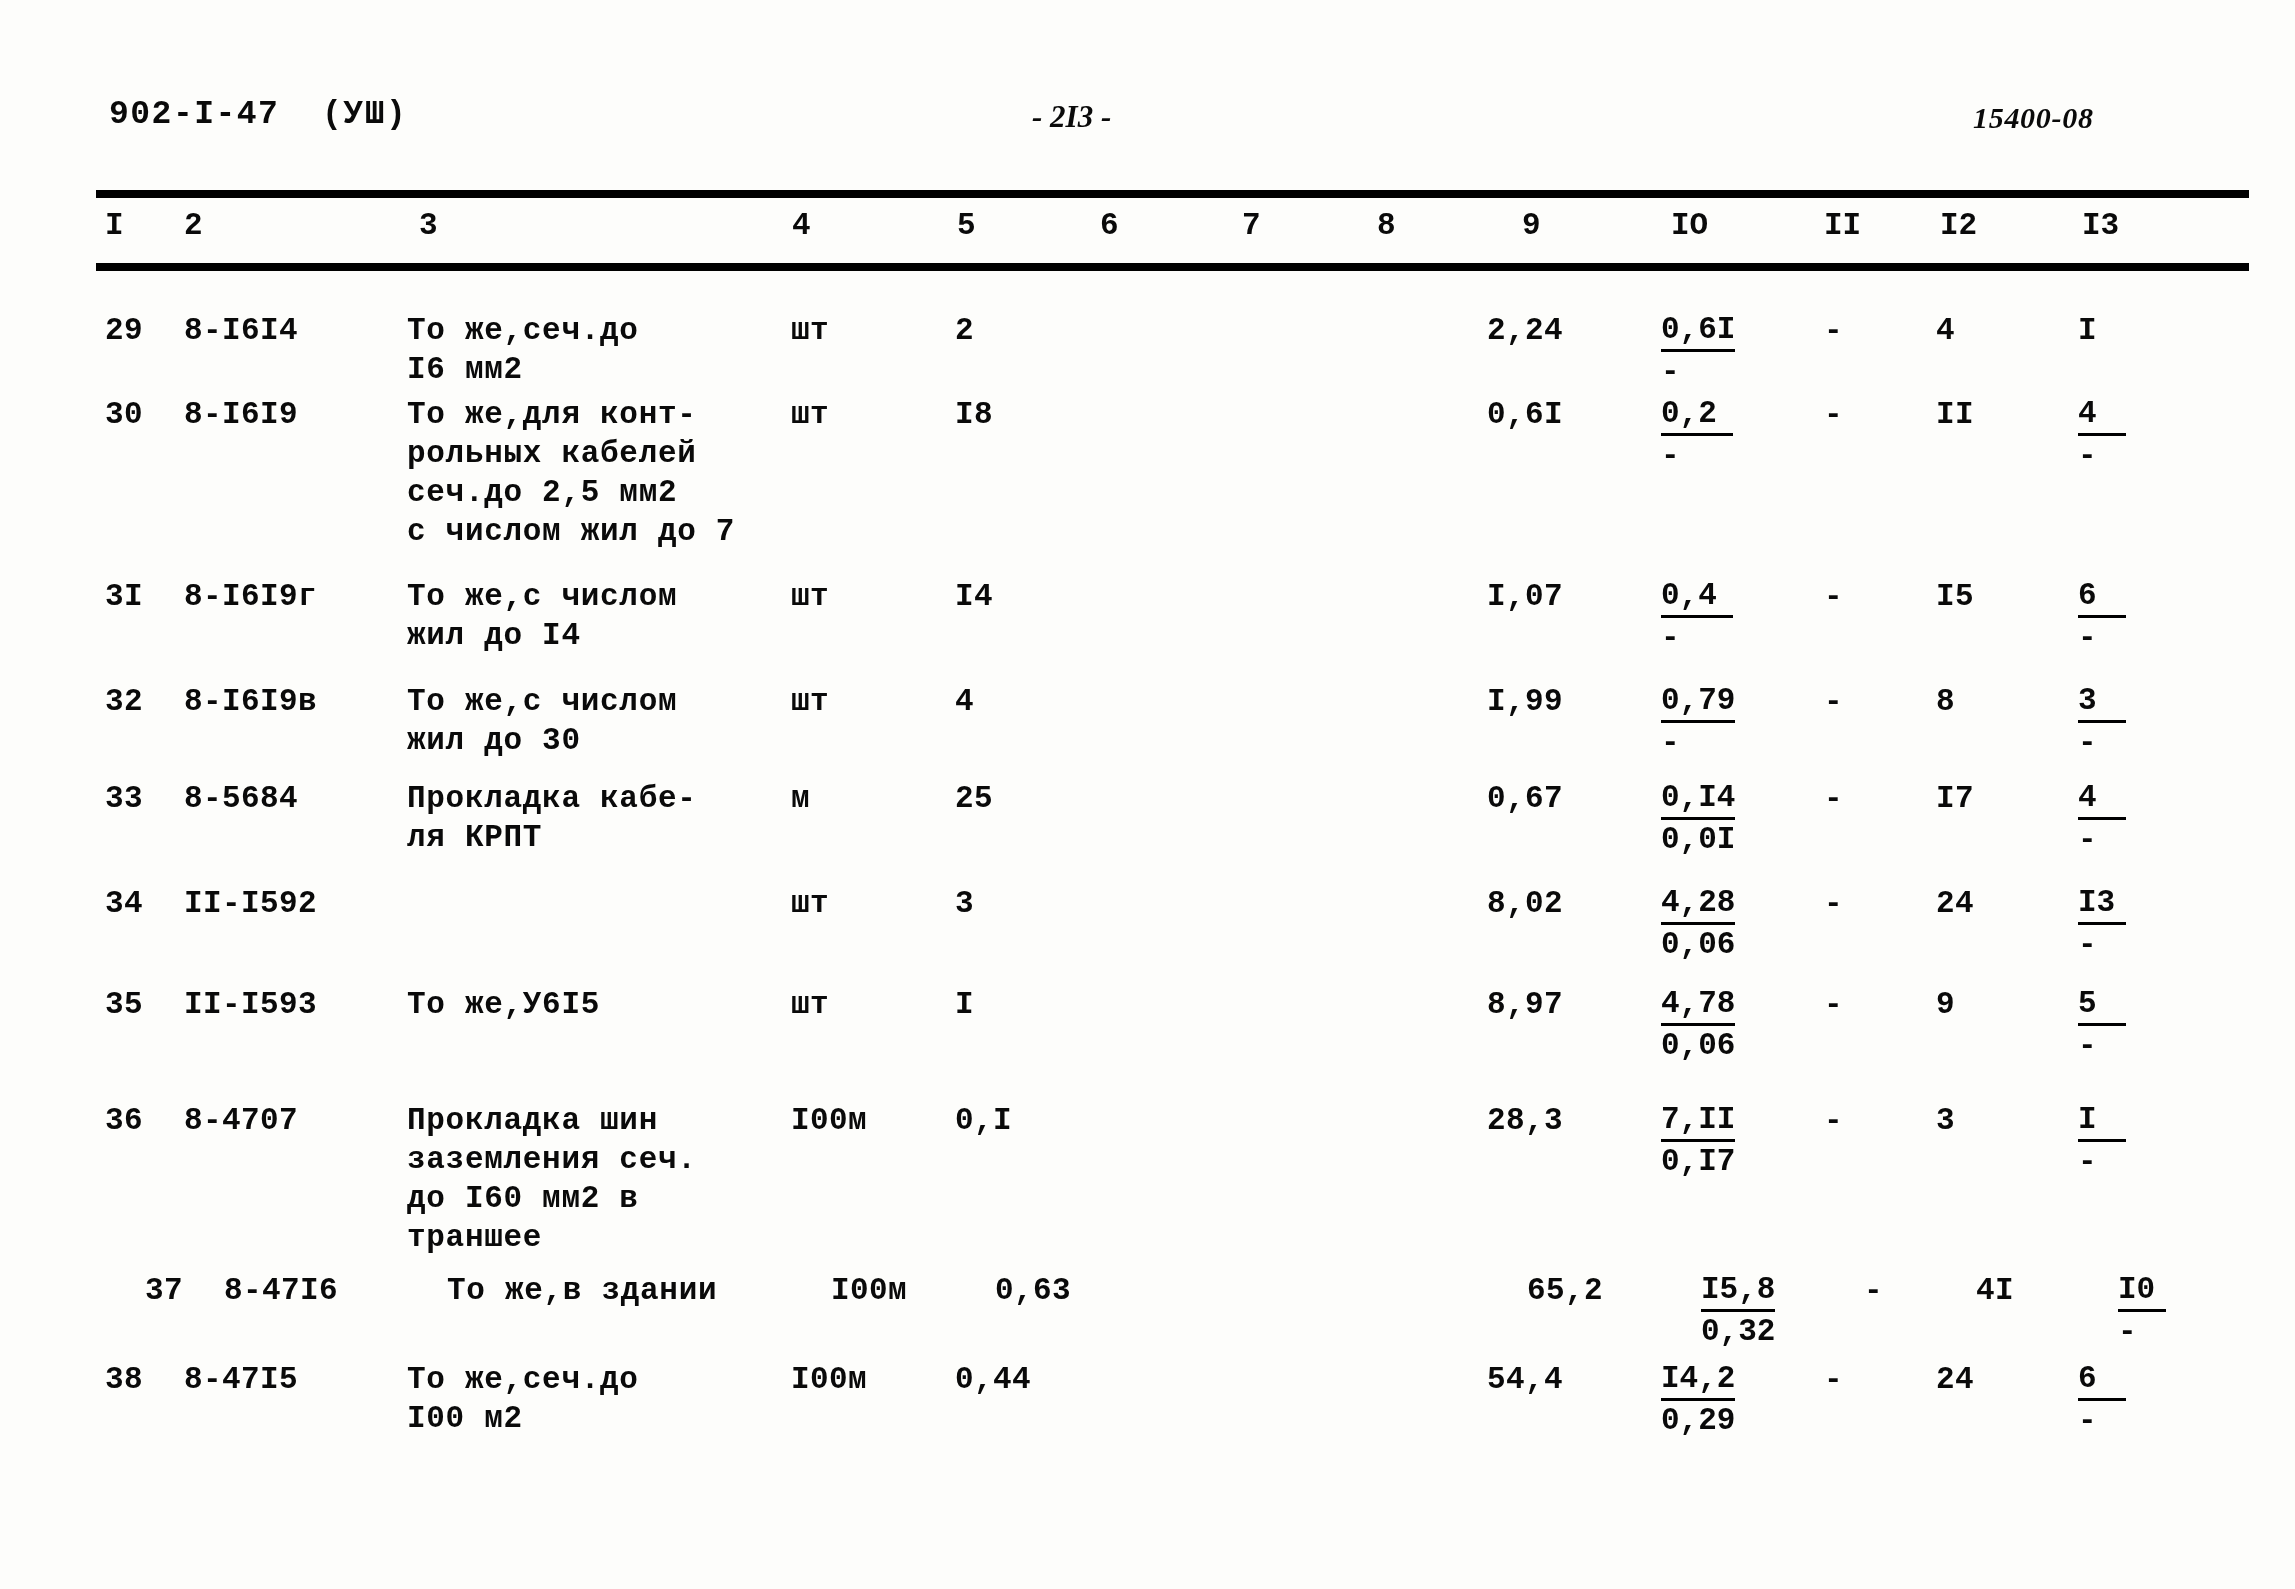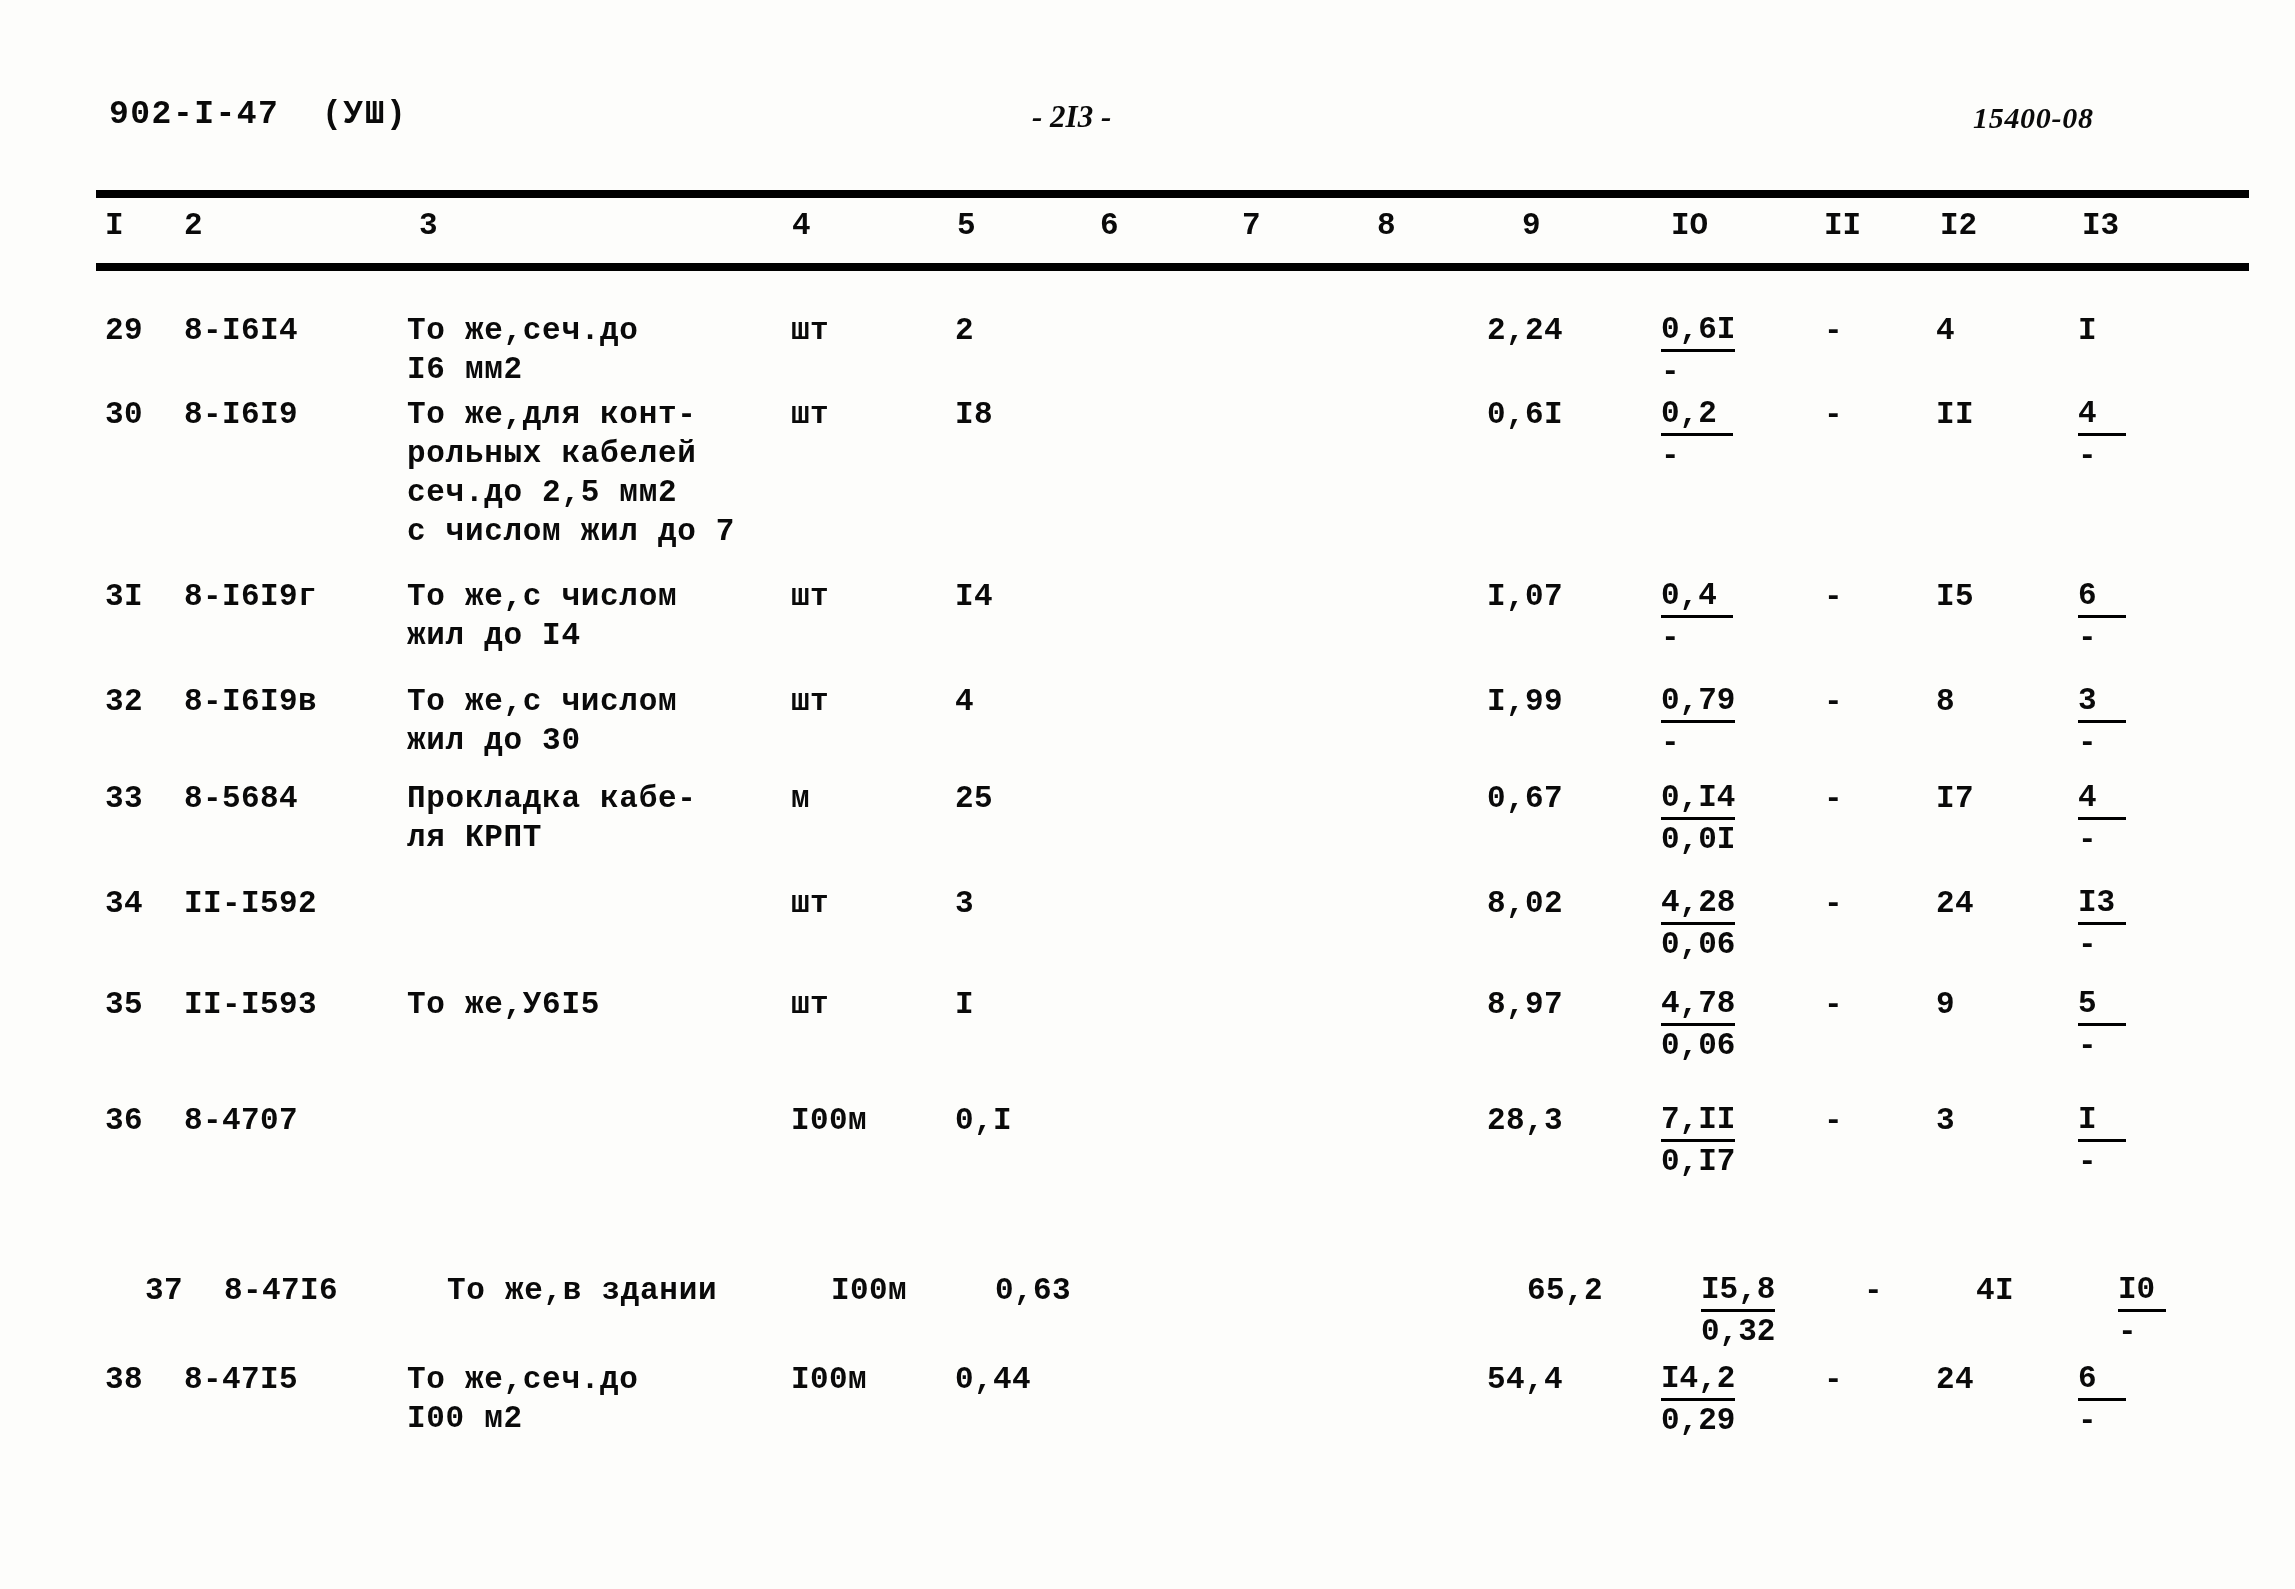--- a/index.html
+++ b/index.html
@@ -266,20 +266,24 @@
         <div class="cell c5r num">I</div>
         <div class="cell c9r num">8,97</div>
         <div class="frac c10"><span class="top">4,78</span><span class="bot">0,06</span></div>
         <div class="cell c11">-</div>
         <div class="cell c12 num">9</div>
         <div class="frac narrow c13"><span class="top">5</span><span class="bot">-</span></div>
       </div>
       <div class="row" style="top: 1064px; height: 175px; margin-top: 37px;">
         <div class="cell c1">36</div>
         <div class="cell c2">8-4707</div>
+        <div class="cell desc c3">Прокладка шин
+заземления сеч.
+до I60 мм2 в
+траншее</div>
         <div class="cell c4">I00м</div>
         <div class="cell c5r num">0,I</div>
         <div class="cell c9r num">28,3</div>
         <div class="frac c10"><span class="top">7,II</span><span class="bot">0,I7</span></div>
         <div class="cell c11">-</div>
         <div class="cell c12 num">3</div>
         <div class="frac narrow c13"><span class="top">I</span><span class="bot">-</span></div>
       </div>
       <div class="row" style="top: 1271px; height: 88px; margin-left: 40px;">
         <div class="cell c1">37</div>

